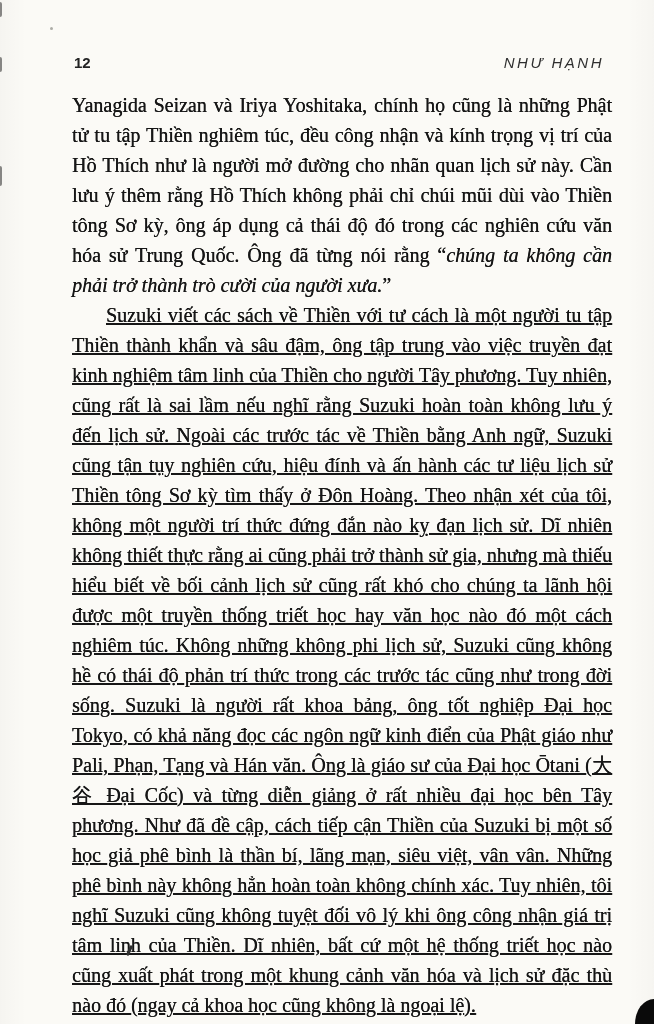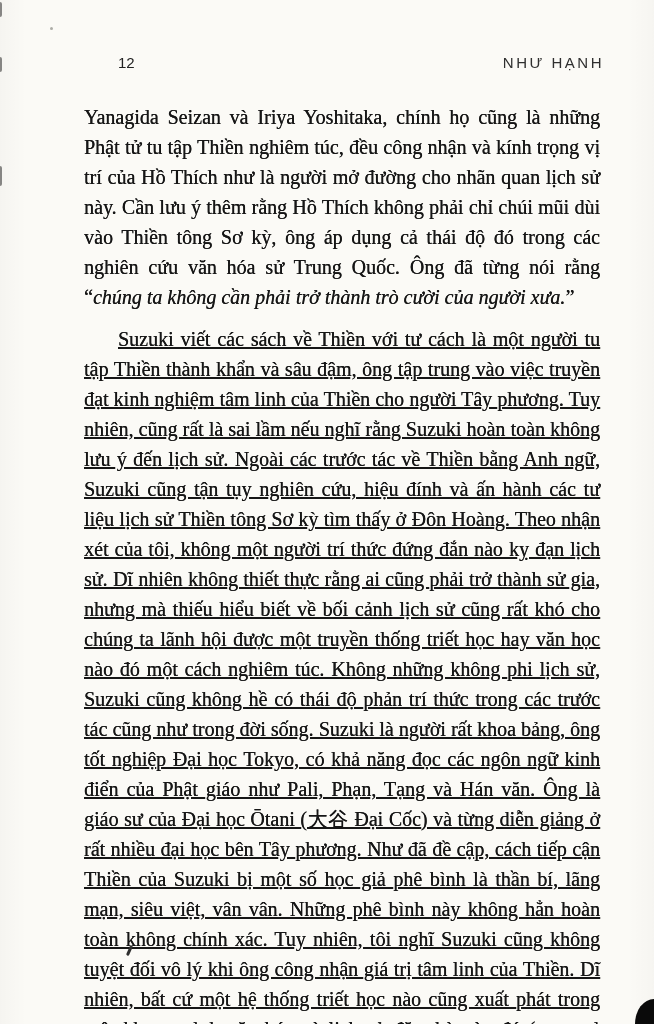--- a/index.html
+++ b/index.html
@@ -24,40 +24,40 @@
   .running-head {
     position: absolute;
     top: 54px; left: 74px; right: 50px;
     display: flex;
     justify-content: space-between;
     align-items: baseline;
   }
   .page-num {
     font-family: "Liberation Sans", "DejaVu Sans", sans-serif;
     font-size: 15px;
-    font-weight: 400;
+    font-weight: 700;
     color: #222222;
-    margin-left: 44px;
   }
   .running-title {
     font-family: "Liberation Sans", "DejaVu Sans", sans-serif;
     font-size: 15px;
     letter-spacing: 2.5px;
     color: var(--headInk);
+    font-style: italic;
   }
   .body-text {
     position: absolute;
     top: 90px; left: 72px;
     width: 540px;
     font-size: 20px;
     line-height: 30px;
     text-align: justify;
     text-shadow: 0.25px 0 0 currentColor; 
   }
-  .para { margin: 12px; }
+  .para { margin: 0; }
   .para.indented { text-indent: 34px; text-decoration: underline; }
   .seg.italic { font-style: italic; }
 
   
   .mark { position: absolute; background: #2a2a2a; }
   .edge-sliver { left: 0; width: 2px; opacity: 0.55; border-radius: 0 2px 2px 0; }
   .edge-1 { top: 2px;  height: 15px; }
   .edge-2 { top: 57px; height: 15px; }
   .edge-3 { top: 166px; height: 20px; }
   .speck {

